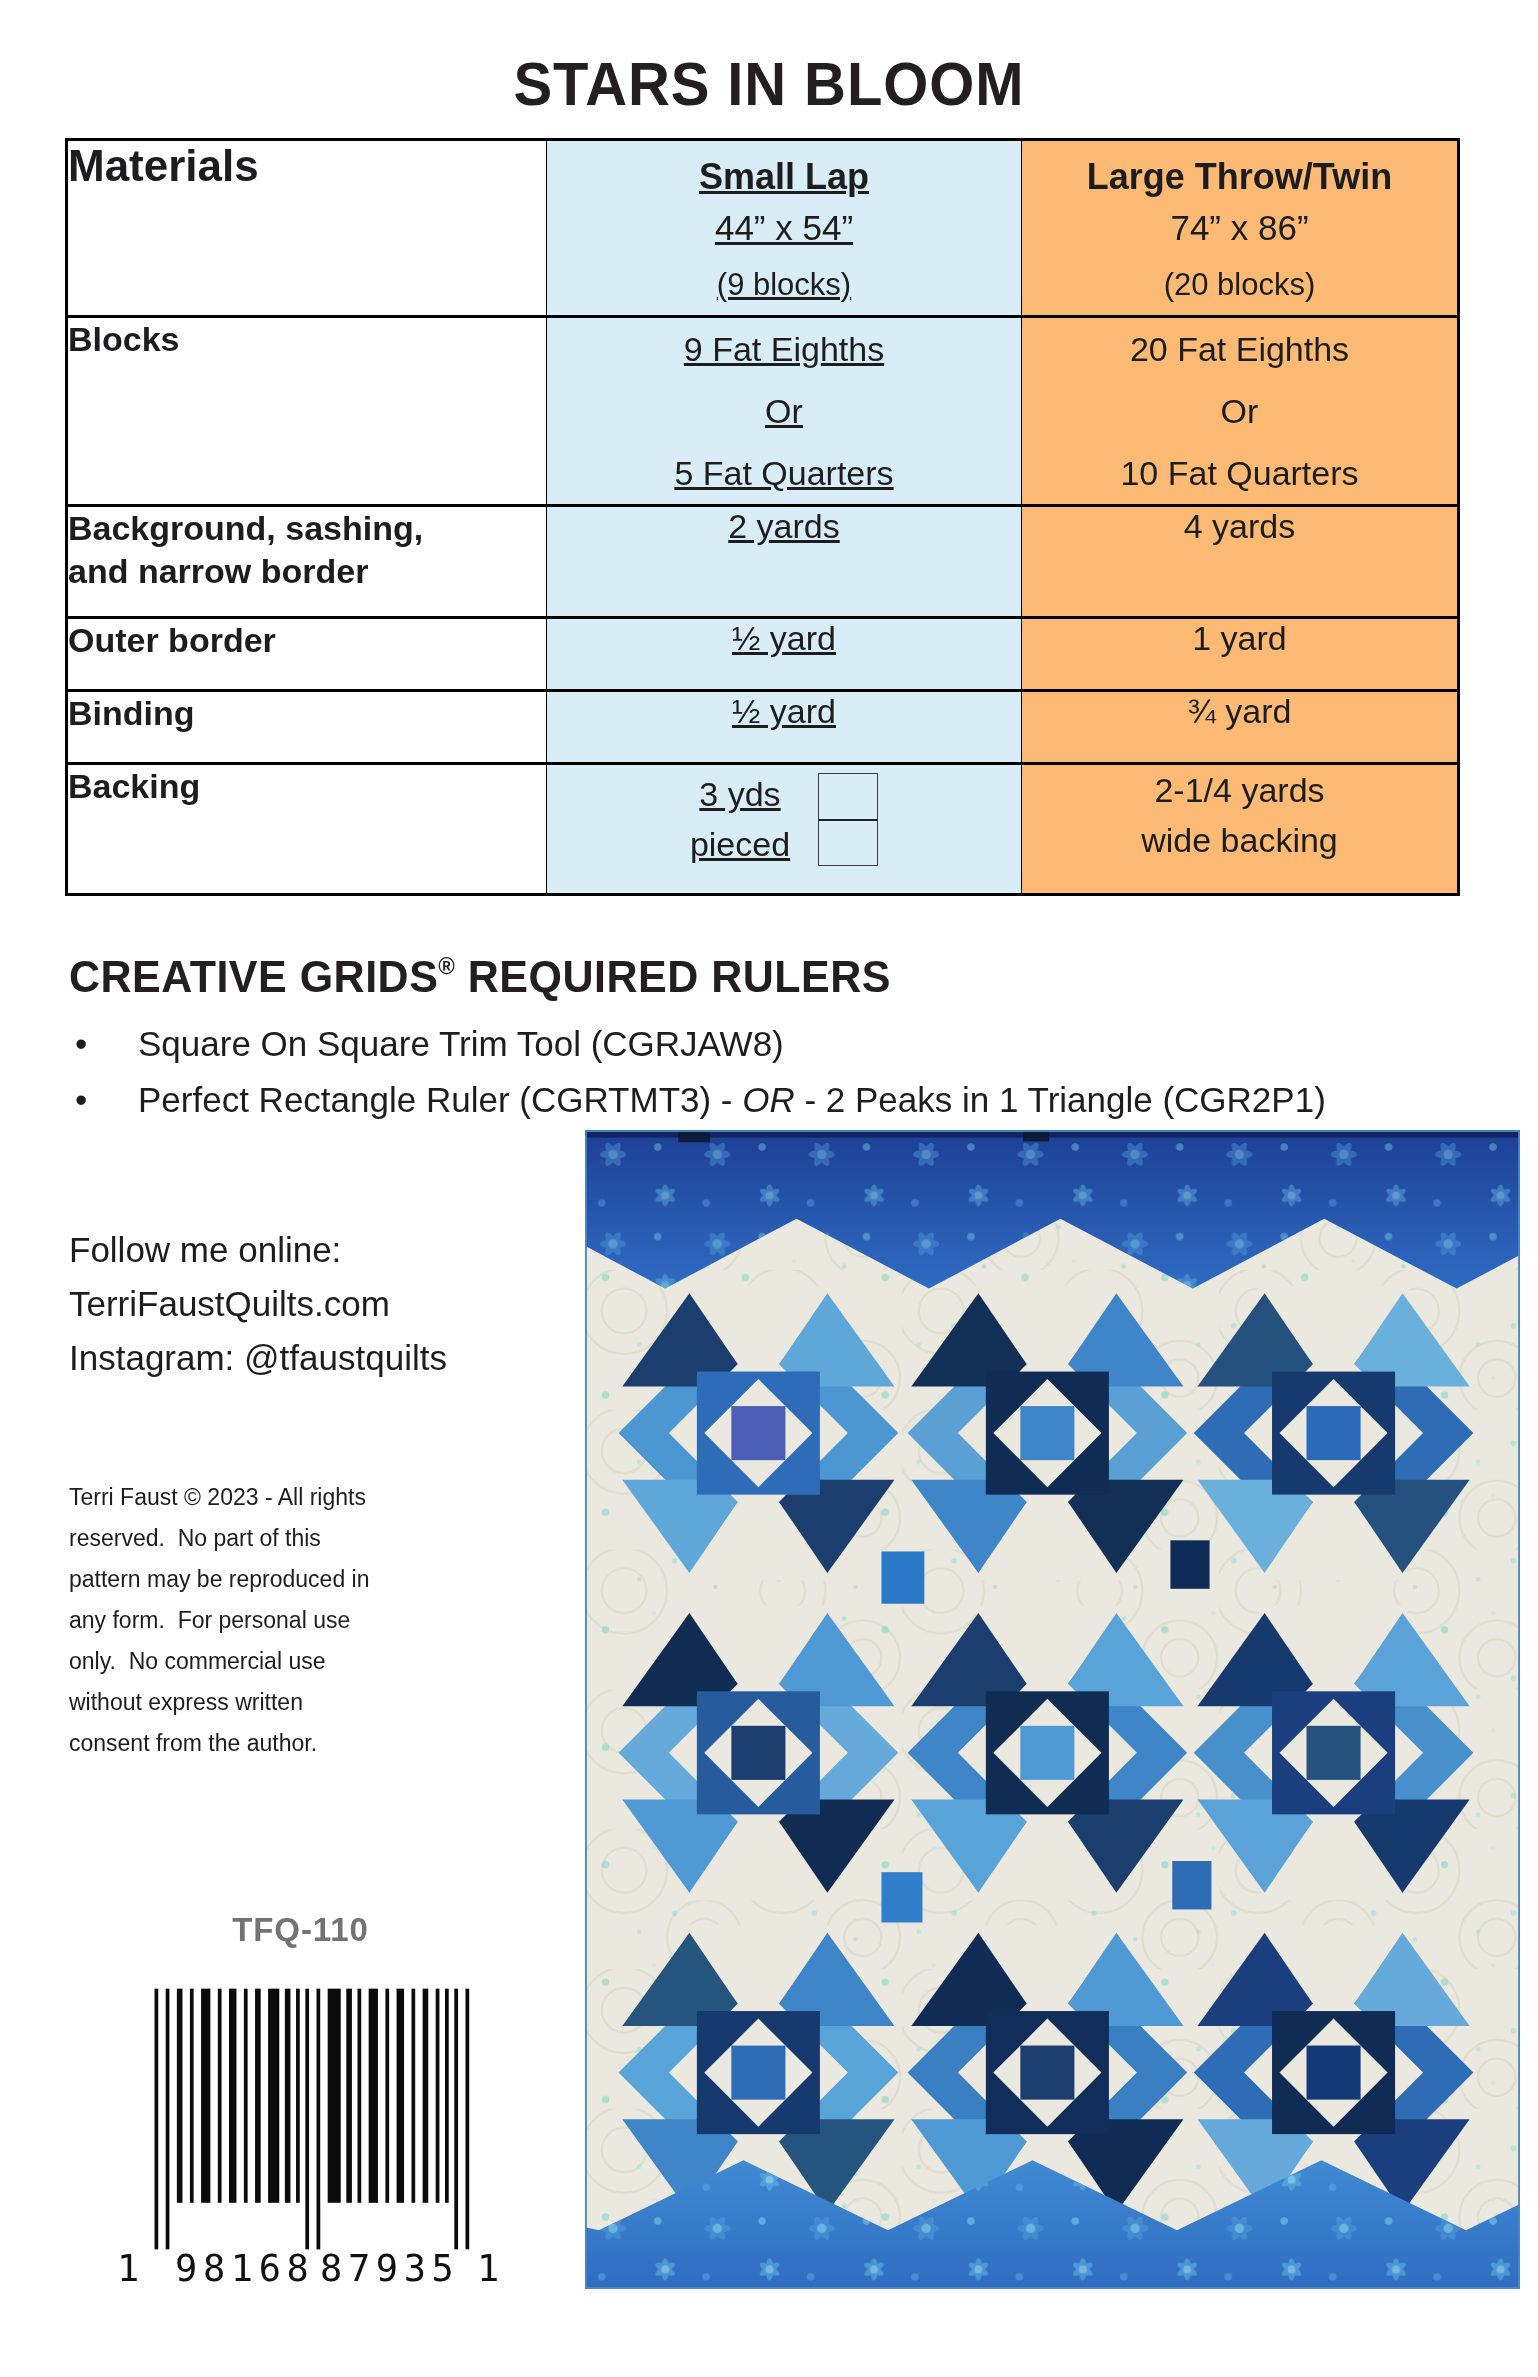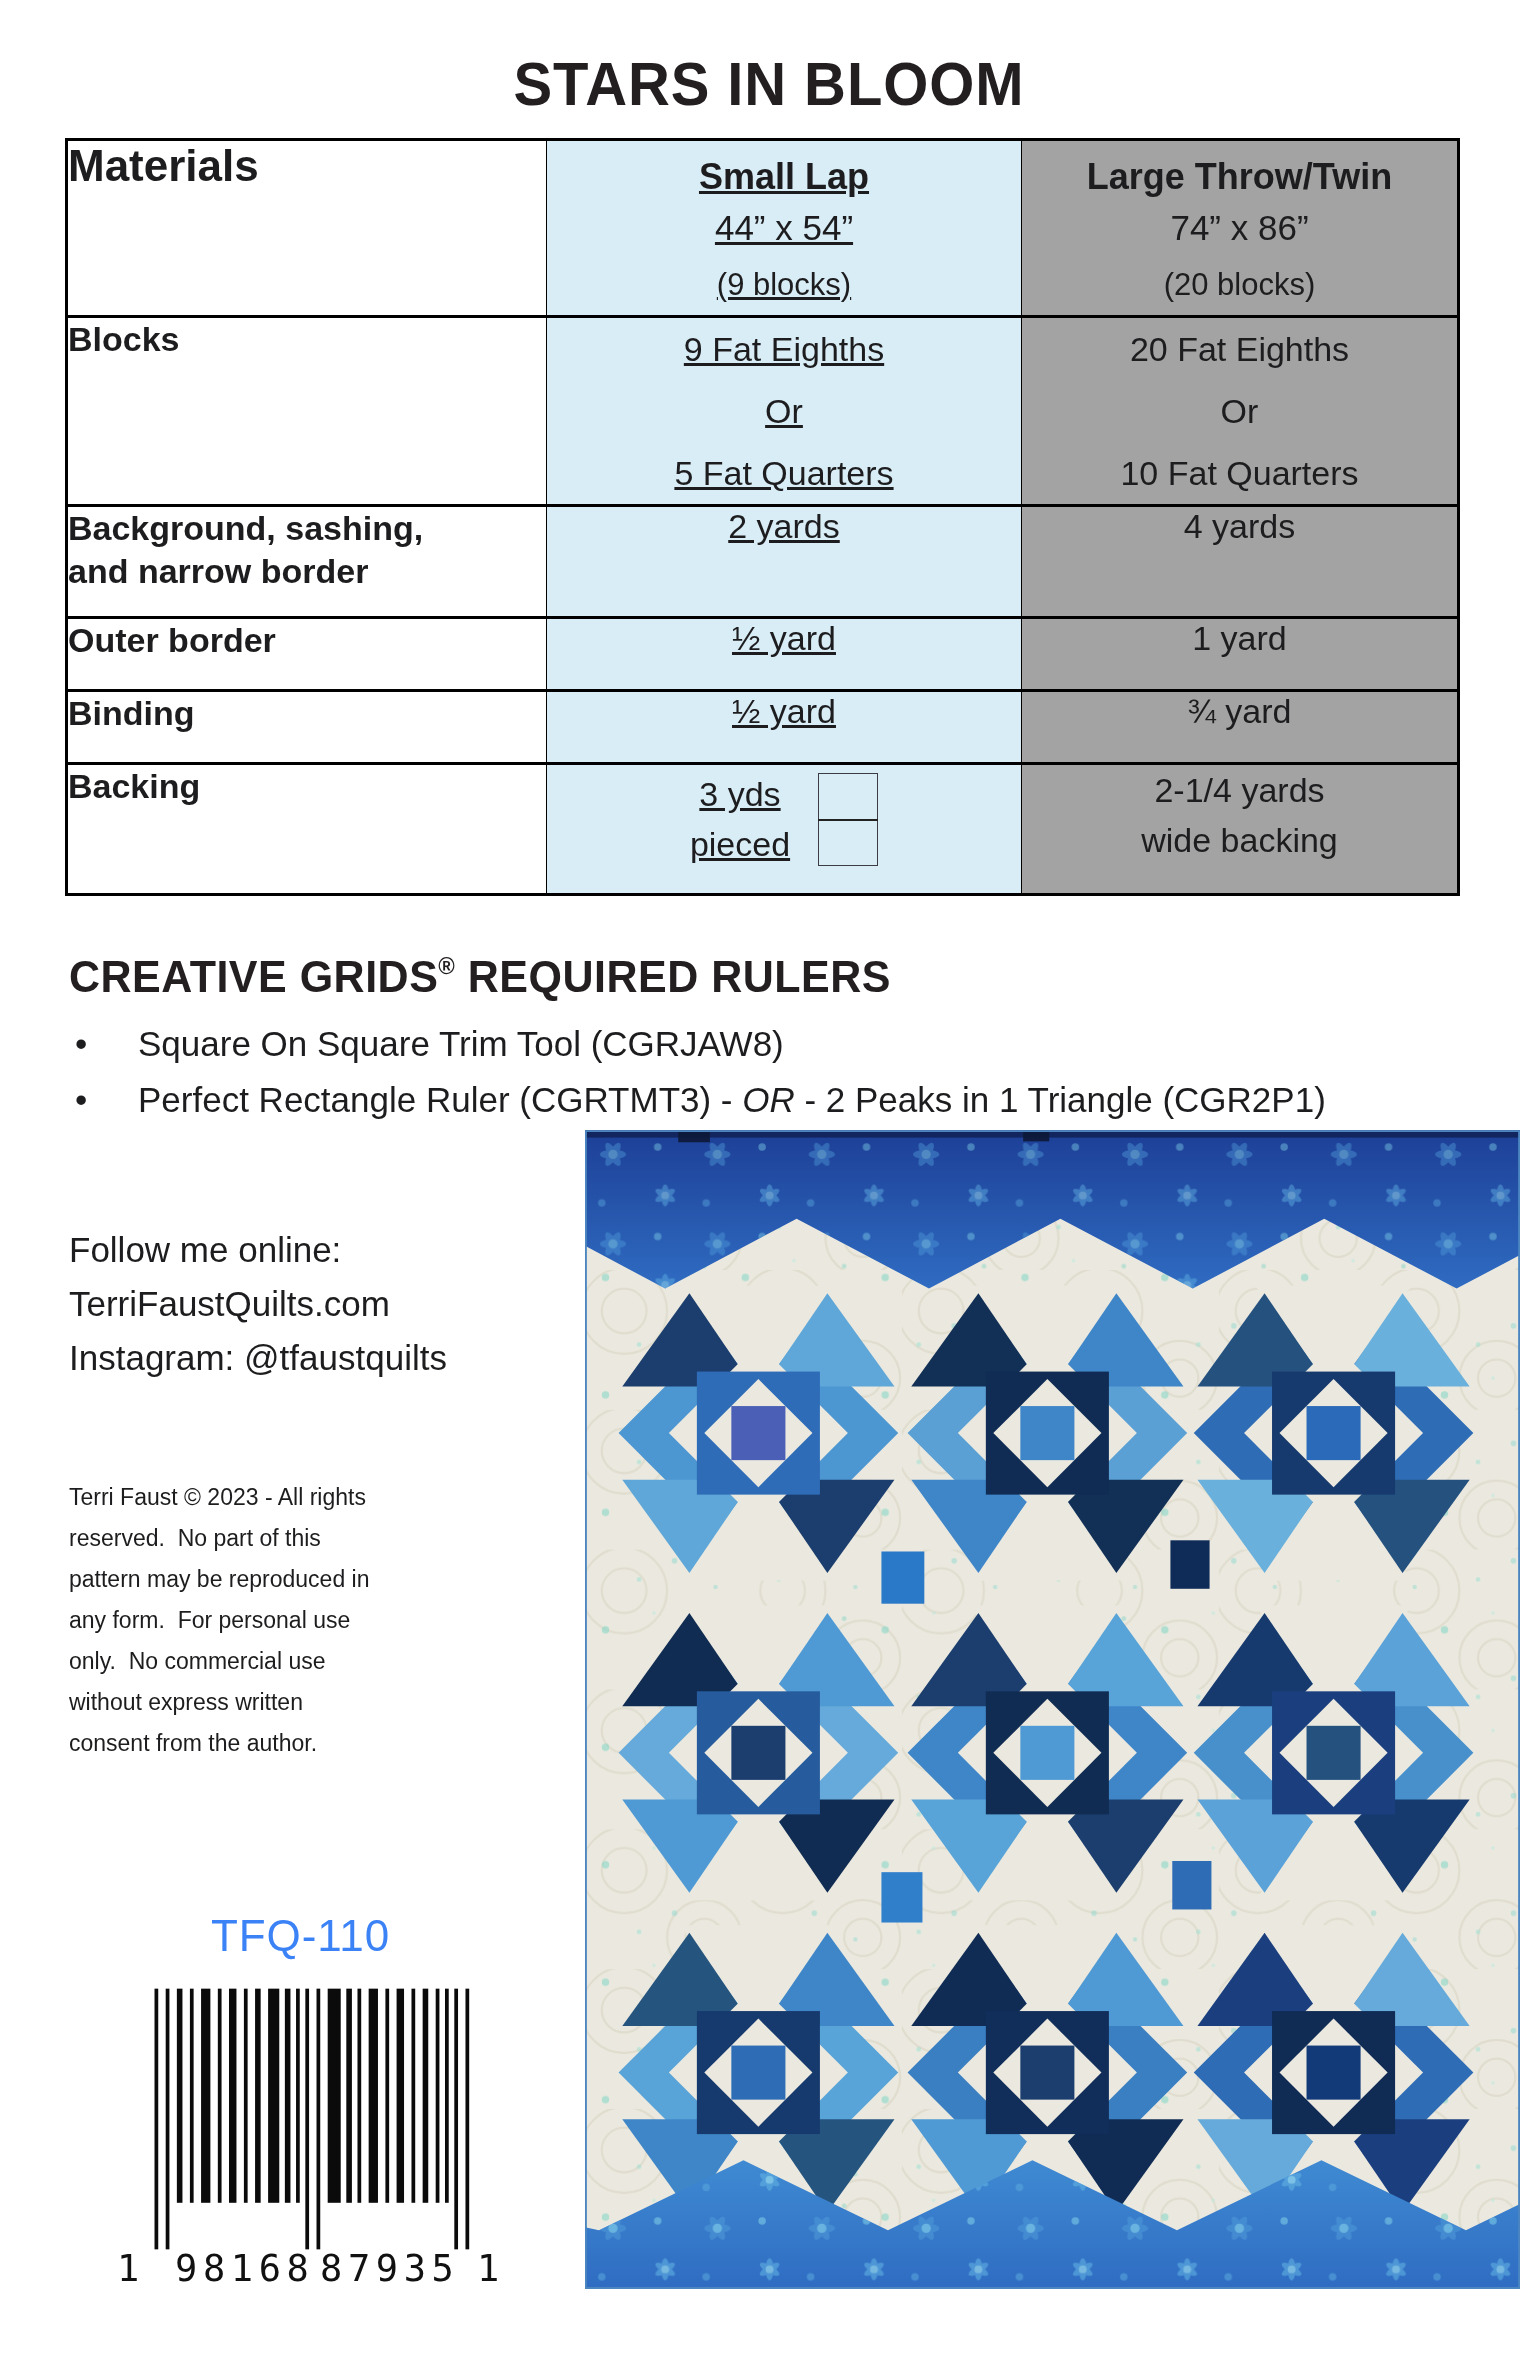--- a/index.html
+++ b/index.html
@@ -13,21 +13,21 @@
 
   
   table.materials{position:absolute;left:65px;top:138px;width:1393px;
                   border-collapse:collapse;table-layout:fixed;border:3.7px solid #000;}
   table.materials td, table.materials th{
         border-left:1.9px solid #000;border-right:1.9px solid #000;
         border-top:3.7px solid #000;border-bottom:3.7px solid #000;
         vertical-align:top;padding:0;}
   col.c1{width:480px;} col.c2{width:475px;} col.c3{width:437px;}
   .cell-blue{background:#d9edf6;text-decoration:underline;}
-  .cell-green{background:#a3a3a3;}
+  .cell-green{background:#fdba74;}
   th.corner{vertical-align:middle;text-align:left;padding-left:11.2px;
             font-size:44px;font-weight:bold;background:#fff;}
   .hdr{text-align:center;font-weight:normal;}
   .hdr-name{font-size:36px;font-weight:bold;margin-top:15px;}
   .hdr-size{font-size:35px;margin-top:10px;}
   .hdr-blocks{font-size:31px;margin-top:18.6px;}
   .row-label{font-size:34px;font-weight:bold;text-align:left;padding:7.5px 5.6px 0 9.3px;line-height:1.25;}
   .val{font-size:34px;text-align:center;padding-top:7.5px;}
   .val-lines div{line-height:62px;}
   .val-2lines div{line-height:50px;}
@@ -44,21 +44,21 @@
   .rulers-list{position:absolute;left:75px;top:1016px;width:1380px;}
   .ruler-item{display:flex;font-size:35px;line-height:56px;}
   .ruler-item .bullet{width:63px;flex:0 0 63px;font-size:35px;}
   .ruler-item i{font-style:italic;}
 
   
   .follow{position:absolute;left:69px;top:1223px;font-size:35px;line-height:54px;}
   .copyright{position:absolute;left:69px;top:1477px;font-size:23px;line-height:41px;width:485px;}
   .copyright div{white-space:pre-wrap;}
   .product-code{position:absolute;left:114px;top:1911px;width:373px;text-align:center;
-                font-size:44px;font-weight:normal;letter-spacing:0.9px;color:#3b82f6;}
+                font-size:33px;font-weight:bold;letter-spacing:0.9px;color:#737373;}
 
   
   .barcode{position:absolute;left:117px;top:1984px;width:386px;height:308px;}
   .barcode svg{position:absolute;left:0;top:0;}
   .bc-digit{position:absolute;font-family:"DejaVu Sans Mono", monospace;font-size:37px;color:#111;top:263px;}
   .bc-left{left:0px;}
   .bc-g1{left:58px;width:127px;text-align:center;letter-spacing:5.6px;}
   .bc-g2{left:203px;width:131px;text-align:center;letter-spacing:5.6px;}
   .bc-right{left:360px;}
 

